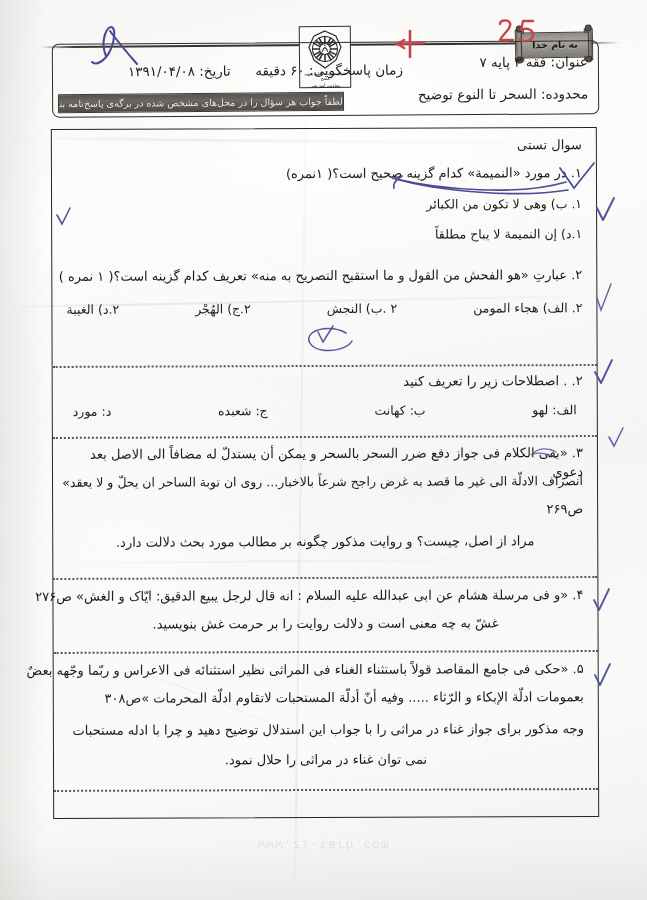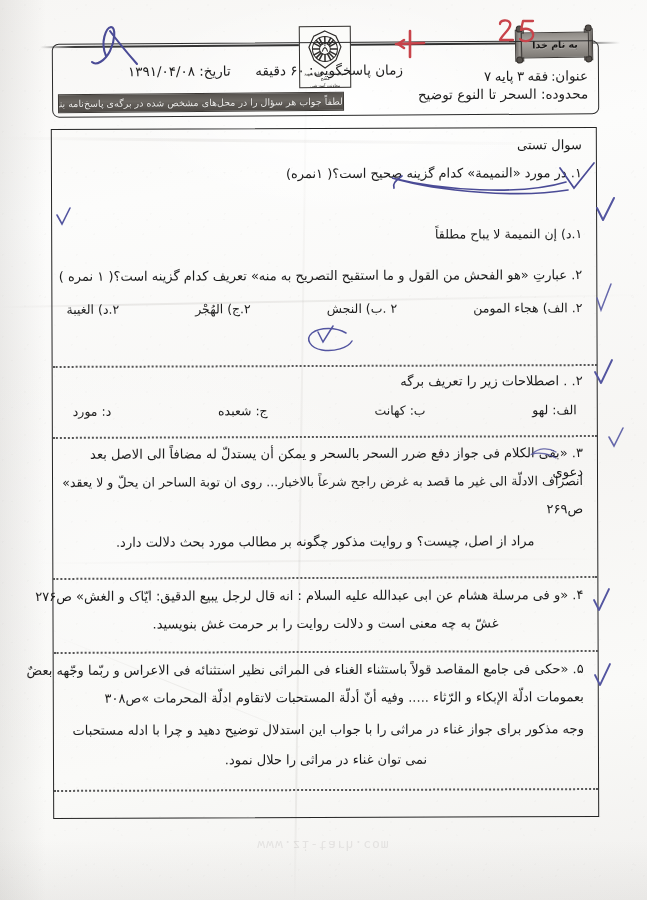--- a/index.html
+++ b/index.html
@@ -60,24 +60,23 @@
   
   #header-box{
     position:absolute;
     left:52px;top:42px;width:545px;height:72px;
     border:1.4px solid #2b2b2b;
     border-radius:7px;
     transform:rotate(-.35deg);
     background:transparent;
   }
   #hdr-title-right{
-    position:absolute;right:10px;top:26px;
+    position:absolute;right:10px;top:12px;
     font-size:13.5px;color:#1d1d1d;white-space:nowrap;
     letter-spacing:.2px;
-    font-family:Liberation Serif, serif;
   }
   #hdr-scope-right{
     position:absolute;right:10px;top:44px;
     font-size:13.5px;color:#1d1d1d;white-space:nowrap;
   }
   #hdr-left-line{
     position:absolute;right:195px;top:19px;
     font-size:13.5px;color:#1d1d1d;white-space:nowrap;
     direction:rtl;
   }
@@ -266,20 +265,24 @@
 
     <div class="qblock" style="top:36px;">
       <div class="qline">
         <span>۱.</span>
         <span>در مورد «النمیمة» کدام گزینه صحیح است؟( ۱نمره)</span>
       </div>
     </div>
 
     <div class="qblock" style="top:68px;">
       <div style="display:flex;direction:rtl;justify-content:space-between;font-size:12.5px;color:#1b1b1b;">
+        <span style="margin-left:28px;">
+          <span>۱. ب)</span>
+          <span>وهی لا تکون من الکبائر</span>
+        </span>
       </div>
     </div>
 
     <div class="qblock" style="top:98px;">
       <div style="display:flex;direction:rtl;justify-content:space-between;font-size:12.5px;color:#1b1b1b;">
         <span style="margin-left:22px;">
           <span>۱.د)</span>
           <span>إن النمیمة لا یباح مطلقاً</span>
         </span>
       </div>
@@ -311,21 +314,21 @@
           <span>الغیبة</span>
         </span>
       </div>
     </div>
 
     <div class="divider" style="top:236px;"></div>
 
     <div class="qblock" style="top:244px;">
       <div class="qline">
         <span>۲. .</span>
-        <span>اصطلاحات زیر را تعریف برگه</span>
+        <span>اصطلاحات زیر را تعریف کنید</span>
       </div>
     </div>
     <div class="qblock" style="top:274px;">
       <div style="display:flex;direction:rtl;justify-content:space-between;font-size:12.5px;color:#1b1b1b;padding:0 6px;">
         <span>
           <span>الف:</span>
           <span>لهو</span>
         </span>
         <span>
           <span>ب:</span>

